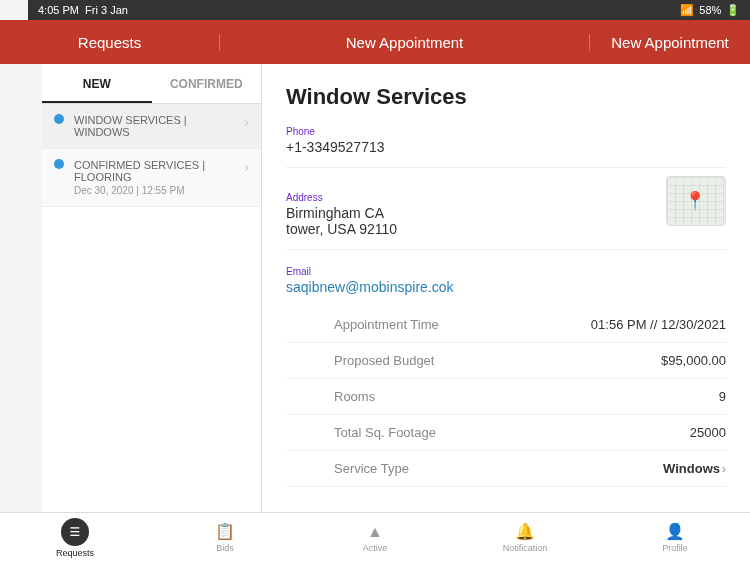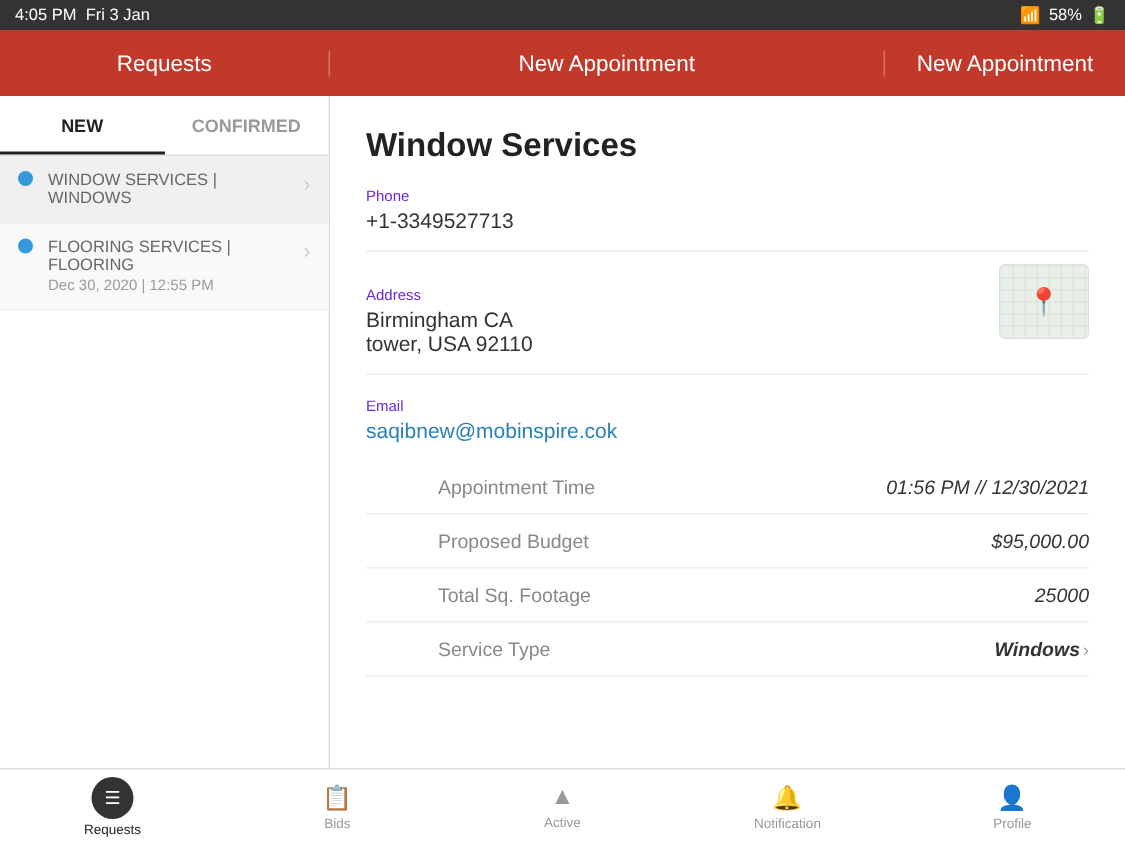--- a/index.html
+++ b/index.html
@@ -9,20 +9,21 @@
     .status-bar {
       background: #333;
       color: white;
       font-size: 11px;
       padding: 3px 10px;
       display: flex;
       justify-content: space-between;
       align-items: center;
       height: 20px;
       flex-shrink: 0;
+      margin-left: 28px;
     }
     .status-bar-right { display: flex; gap: 5px; align-items: center; }
 
     
     .top-header {
       background: #c0392b;
       display: flex;
       height: 44px;
       flex-shrink: 0;
       align-items: center;
@@ -47,20 +48,21 @@
       color: white;
       font-size: 15px;
       font-weight: 500;
     }
 
     
     .main-layout {
       display: flex;
       flex: 1;
       overflow: hidden;
+      padding-left: 42px;
     }
 
     
     .sidebar {
       width: 220px;
       background: white;
       border-right: 1px solid #ddd;
       display: flex;
       flex-direction: column;
       flex-shrink: 0;
@@ -203,21 +205,20 @@
     }
     .detail-row-label {
       font-size: 13px;
       color: #888;
       margin-left: 48px;
     }
     .detail-row-value {
       font-size: 13px;
       color: #333;
       font-weight: 400;
-      font-style: italic;
     }
     .detail-row-value.bold {
       font-weight: 700;
     }
     .service-type-row {
       display: flex;
       align-items: center;
       gap: 2px;
     }
     .chevron-right {
@@ -328,21 +329,21 @@
           <span>WINDOWS</span>
         </div>
       </div>
       <span class="sidebar-item-chevron">›</span>
     </div>
 
     <div class="sidebar-item">
       <div class="sidebar-item-dot" style="background:#3498db;"></div>
       <div class="sidebar-item-content">
         <div class="sidebar-item-title">
-          <span>FLOORING SERVICES</span>
+          <span>CONFIRMED SERVICES</span>
           <span> | </span>
           <span>FLOORING</span>
         </div>
         <div class="sidebar-item-date">
           <span>Dec 30, 2020</span>
           <span> | </span>
           <span>12:55 PM</span>
         </div>
       </div>
       <span class="sidebar-item-chevron">›</span>
@@ -384,20 +385,24 @@
 
     <div class="detail-row">
       <span class="detail-row-label">Appointment Time</span>
       <span class="detail-row-value">01:56 PM // 12/30/2021</span>
     </div>
     <div class="detail-row">
       <span class="detail-row-label">Proposed Budget</span>
       <span class="detail-row-value">$95,000.00</span>
     </div>
     <div class="detail-row">
+      <span class="detail-row-label">Rooms</span>
+      <span class="detail-row-value">9</span>
+    </div>
+    <div class="detail-row">
       <span class="detail-row-label">Total Sq. Footage</span>
       <span class="detail-row-value">25000</span>
     </div>
     <div class="detail-row">
       <span class="detail-row-label">Service Type</span>
       <span class="service-type-row">
         <span class="detail-row-value bold">Windows</span>
         <span class="chevron-right">›</span>
       </span>
     </div>

